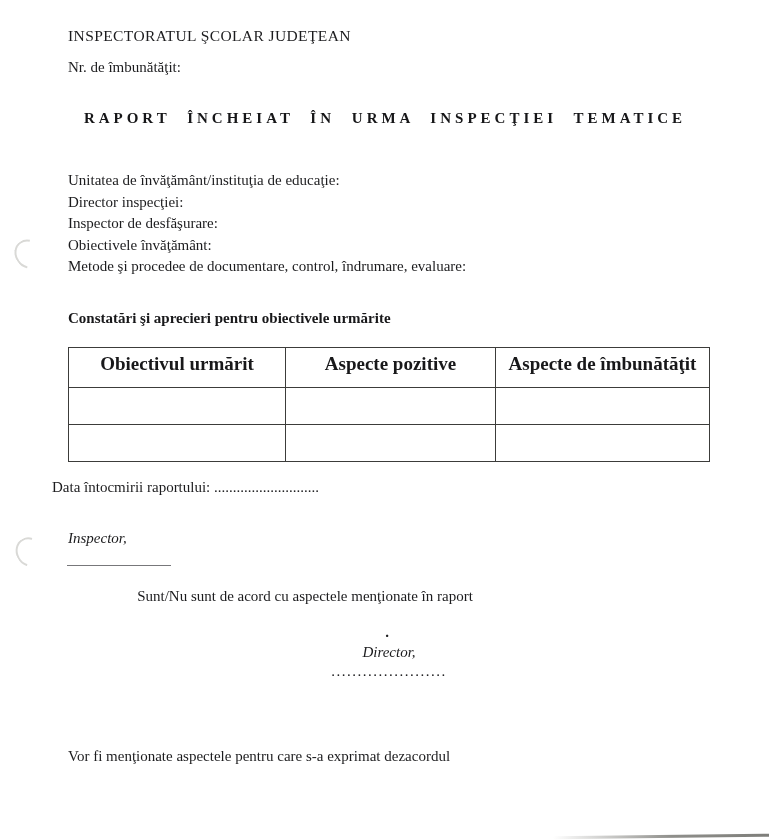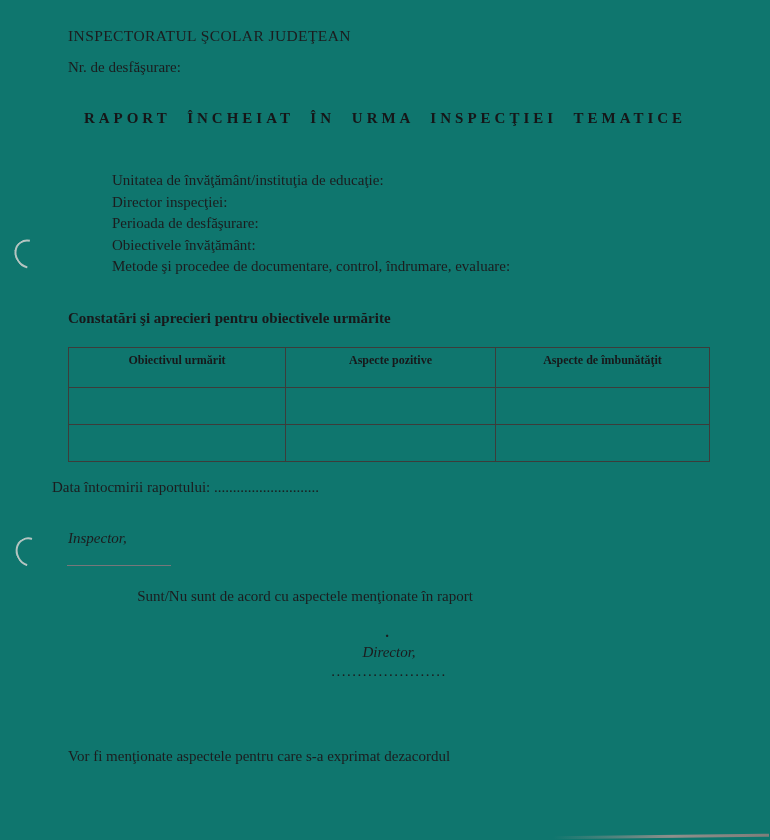--- a/index.html
+++ b/index.html
@@ -1,44 +1,44 @@
 <!DOCTYPE html>
 <html lang="ro"><head>
 <meta charset="utf-8">
 <title>Raport inspecție tematică</title>
 <style>
   html,body{margin:0;padding:0;background:#e9e9e7;}
   .page{
     position:relative;
     width:770px;height:840px;
     margin:0 auto;
-    background:#0f766e;
+    background:#ffffff;
     overflow:hidden;
     font-family:"Liberation Serif","DejaVu Serif",serif;
     color:#1c1c1e;
     font-size:15px;
   }
   .abs{position:absolute;}
   .institution{left:68px;top:27px;font-size:15.5px;letter-spacing:.4px;}
   .reg-label{left:68px;top:59px;}
   .report-title{
     left:0;top:110px;width:770px;
     text-align:center;font-weight:bold;font-size:15px;
     letter-spacing:4px;word-spacing:9px;color:#161618;
   }
-  .fields{left:68px;top:170px;width:640px;line-height:21.6px;margin-left:44px;}
+  .fields{left:68px;top:170px;width:640px;line-height:21.6px;}
   .findings-heading{left:68px;top:310px;font-weight:bold;color:#18181a;}
   table.findings{
     position:absolute;left:68px;top:347px;
     border-collapse:collapse;table-layout:fixed;width:641px;
   }
   table.findings th,table.findings td{
     border:1.6px solid #3c3c3a;
     padding:0 6px;
-    font-size:12px;
+    font-size:19px;
   }
   table.findings th{
     font-weight:bold;text-align:center;vertical-align:top;
     height:34px;padding-top:5px;color:#18181a;
   }
   table.findings td{height:36px;}
   table.findings col.c1{width:217px;}
   table.findings col.c2{width:210px;}
   table.findings col.c3{width:214px;}
   .date-line{left:52px;top:479px;}
@@ -65,28 +65,28 @@
 </style>
 </head>
 <body>
 
 <div class="page">
 
   <div class="abs punch punch-1"></div>
   <div class="abs punch punch-2"></div>
 
   <div class="abs institution">INSPECTORATUL ŞCOLAR JUDEŢEAN</div>
-  <div class="abs reg-label">Nr. de desfăşurare:</div>
+  <div class="abs reg-label">Nr. de îmbunătăţit:</div>
 
   <div class="abs report-title">RAPORT ÎNCHEIAT ÎN URMA INSPECŢIEI TEMATICE</div>
 
   <div class="abs fields">
     <div>Unitatea de învăţământ/instituţia de educaţie:</div>
     <div>Director inspecţiei:</div>
-    <div>Perioada de desfăşurare:</div>
+    <div>Inspector de desfăşurare:</div>
     <div>Obiectivele învăţământ:</div>
     <div>Metode şi procedee de documentare, control, îndrumare, evaluare:</div>
   </div>
 
   <div class="abs findings-heading">Constatări şi aprecieri pentru obiectivele urmărite</div>
 
   <table class="findings">
     <colgroup>
         <col class="c1">
         <col class="c2">

